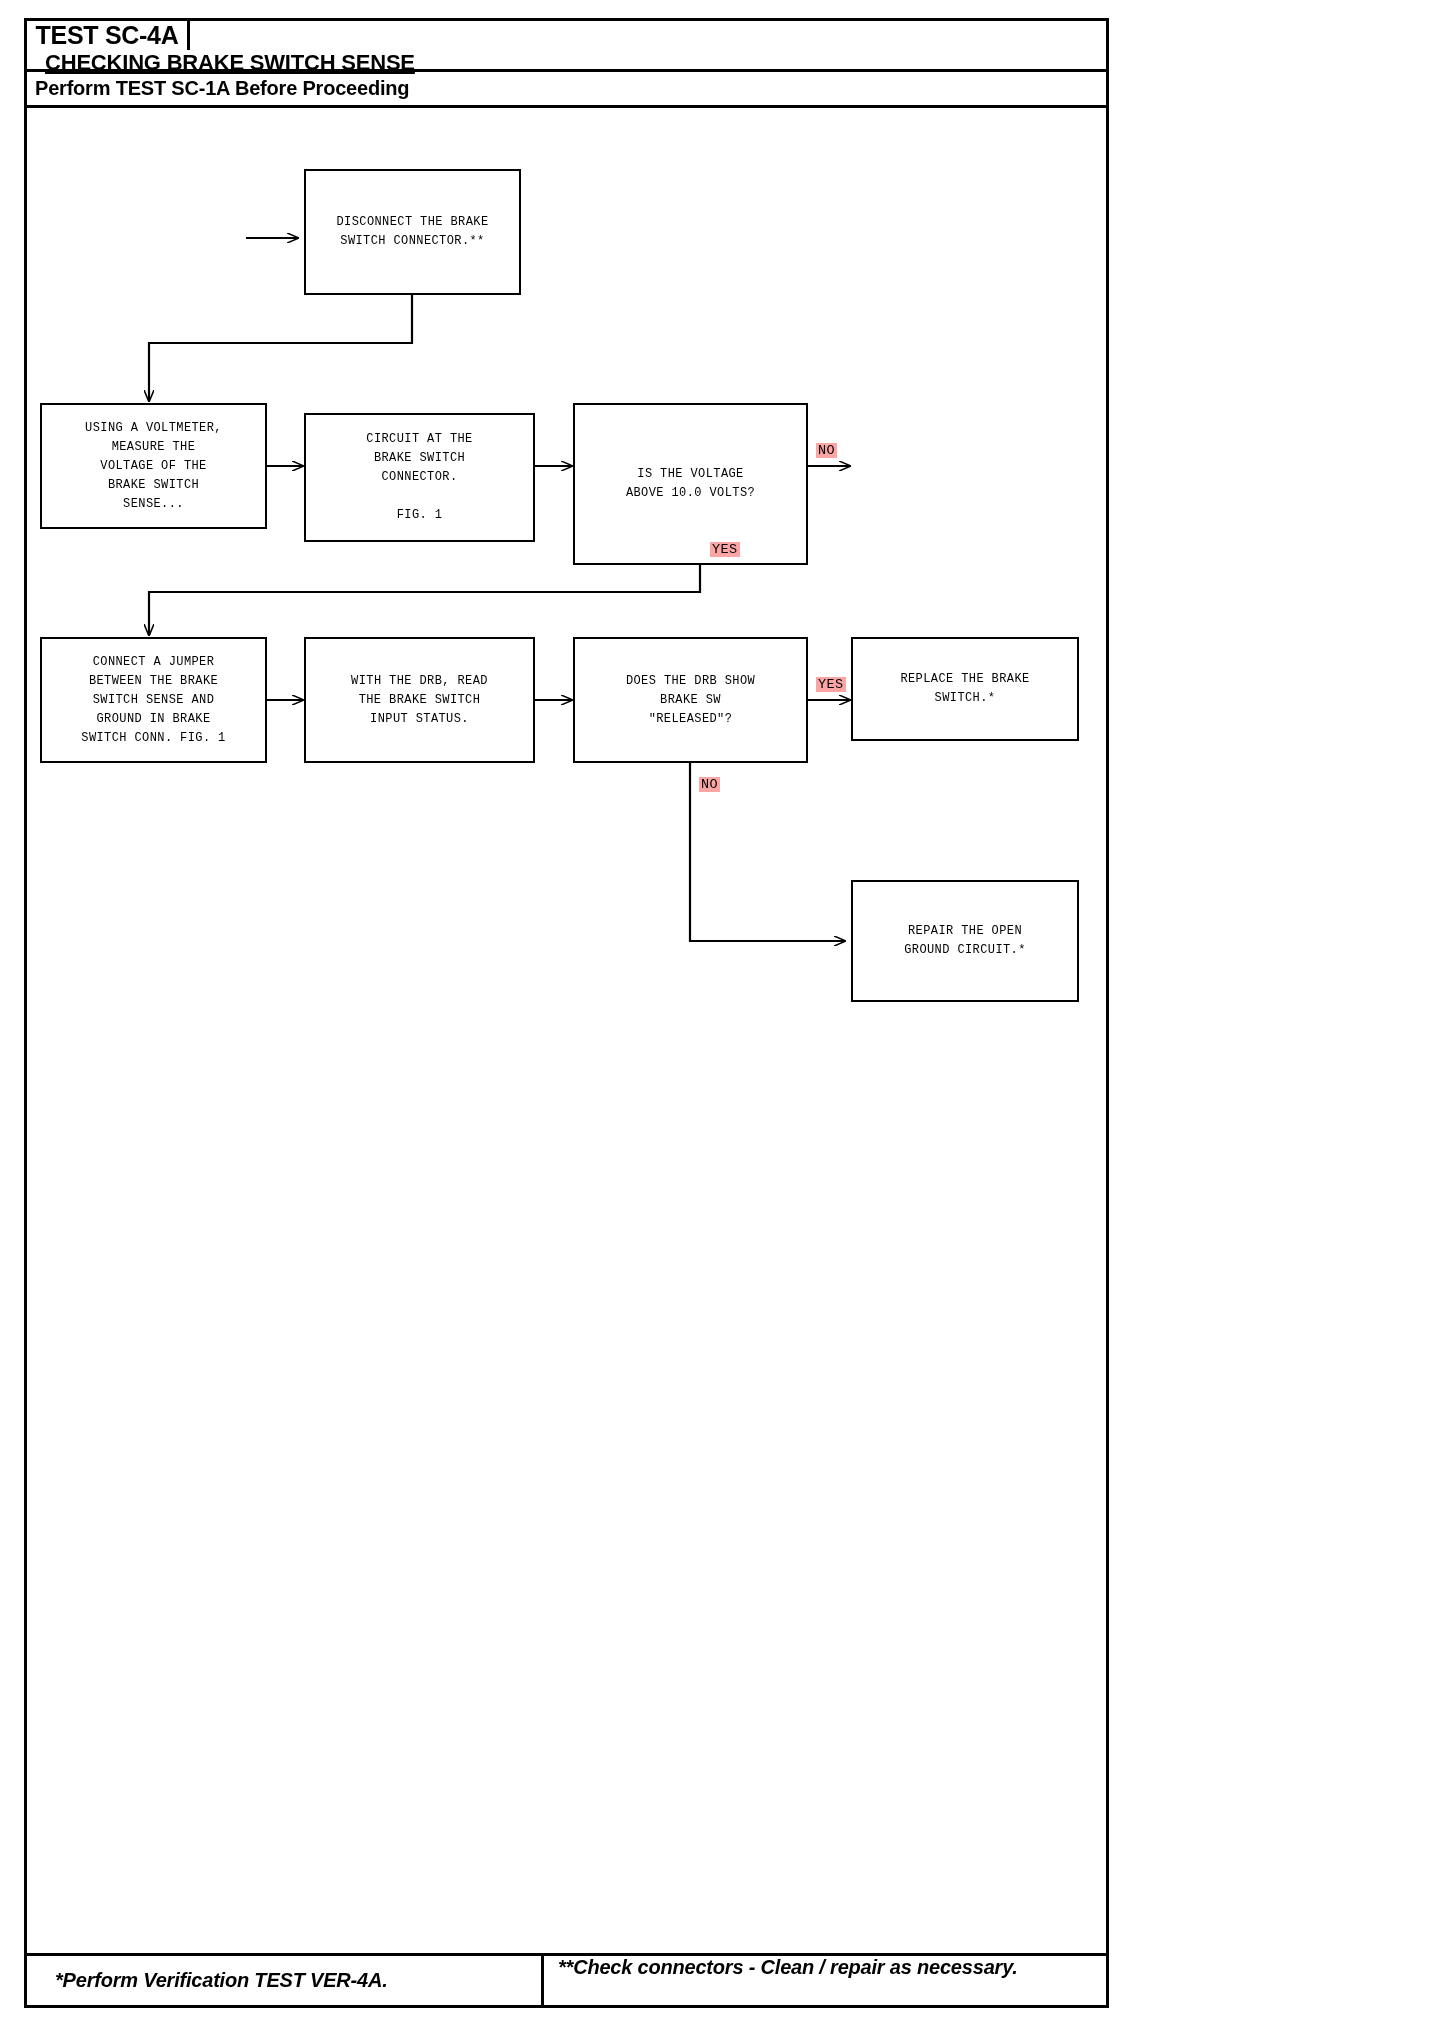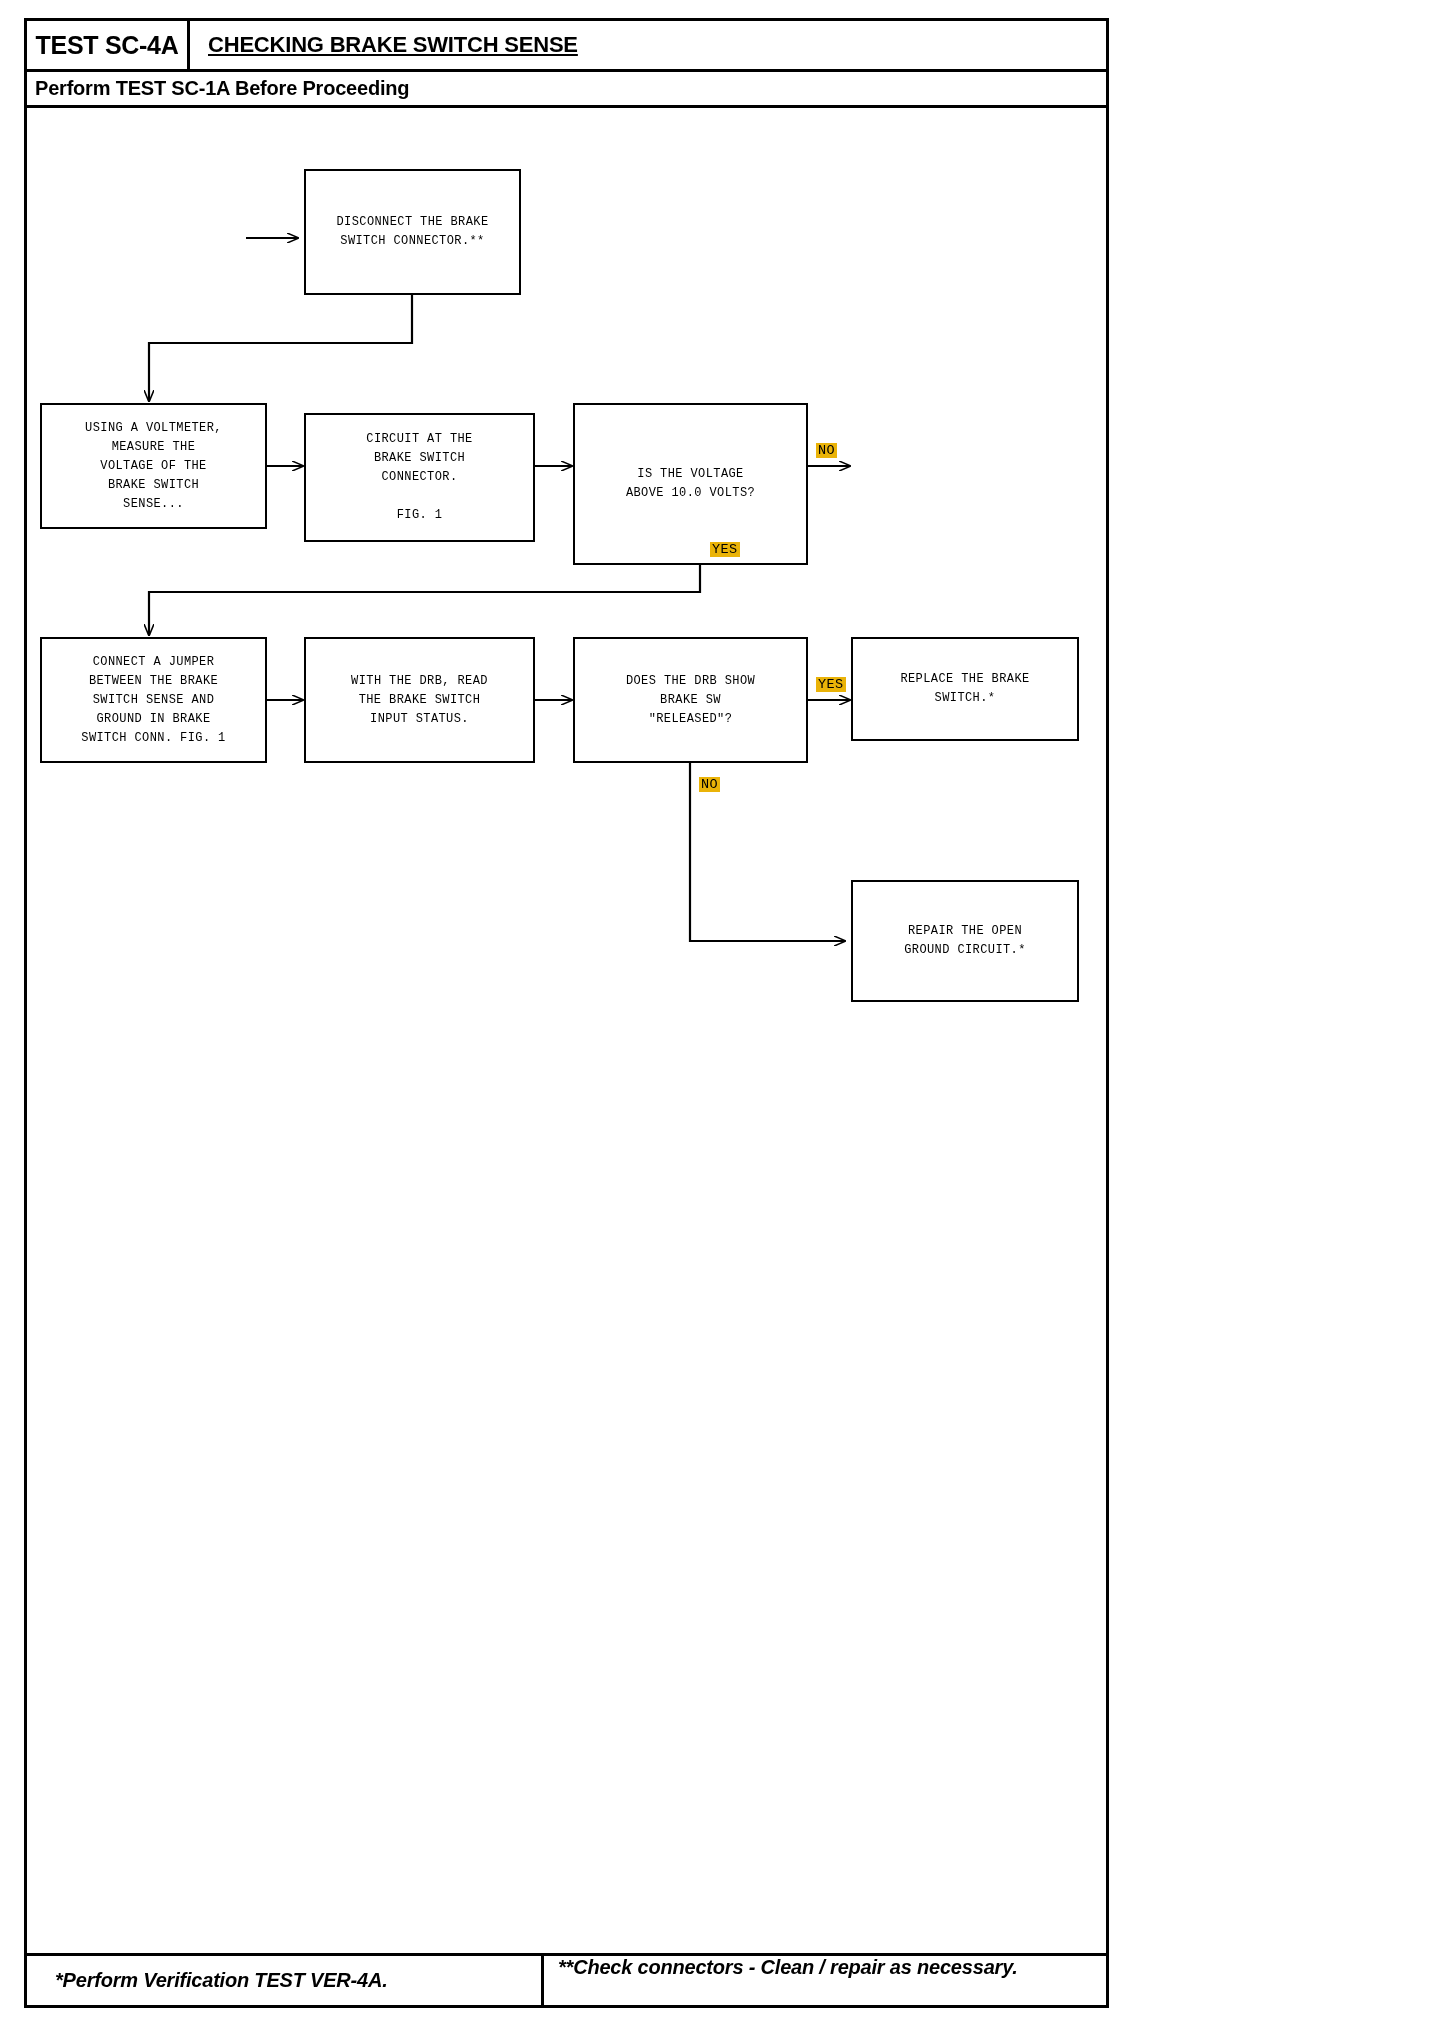--- a/index.html
+++ b/index.html
@@ -18,20 +18,21 @@
   }
 
   
   #header-block{
     position:absolute;left:0;top:0;width:100%;
     box-sizing:border-box;
   }
   #header-row1{
     position:relative;height:48px;display:flex;align-items:stretch;
     border-bottom:3px solid #000;
+    flex-direction:column;
   }
   #test-id-cell{
     width:163px;box-sizing:border-box;
     border-right:3px solid #000;
     display:flex;align-items:center;justify-content:center;
   }
   #test-id-label{
     font-weight:bold;font-size:25px;letter-spacing:-0.3px;
     white-space:nowrap;
   }
@@ -66,21 +67,21 @@
     font-size:12px;line-height:19px;
     letter-spacing:0.4px;
     white-space:pre-line;
   }
   .box{border:2px solid #000;background:#fff;}
 
   .edge-label{
     position:absolute;
     font-family:"Liberation Mono",monospace;
     font-size:13.5px;letter-spacing:0.4px;
-    background:#eab308;padding:0 2px;
+    background:#fca5a5;padding:0 2px;
   }
 
   
   .pennant{
     position:absolute;
   }
   .pennant .ptext{
     position:absolute;left:0;top:0;width:100%;height:100%;
     display:flex;align-items:center;justify-content:center;
     text-align:center;

